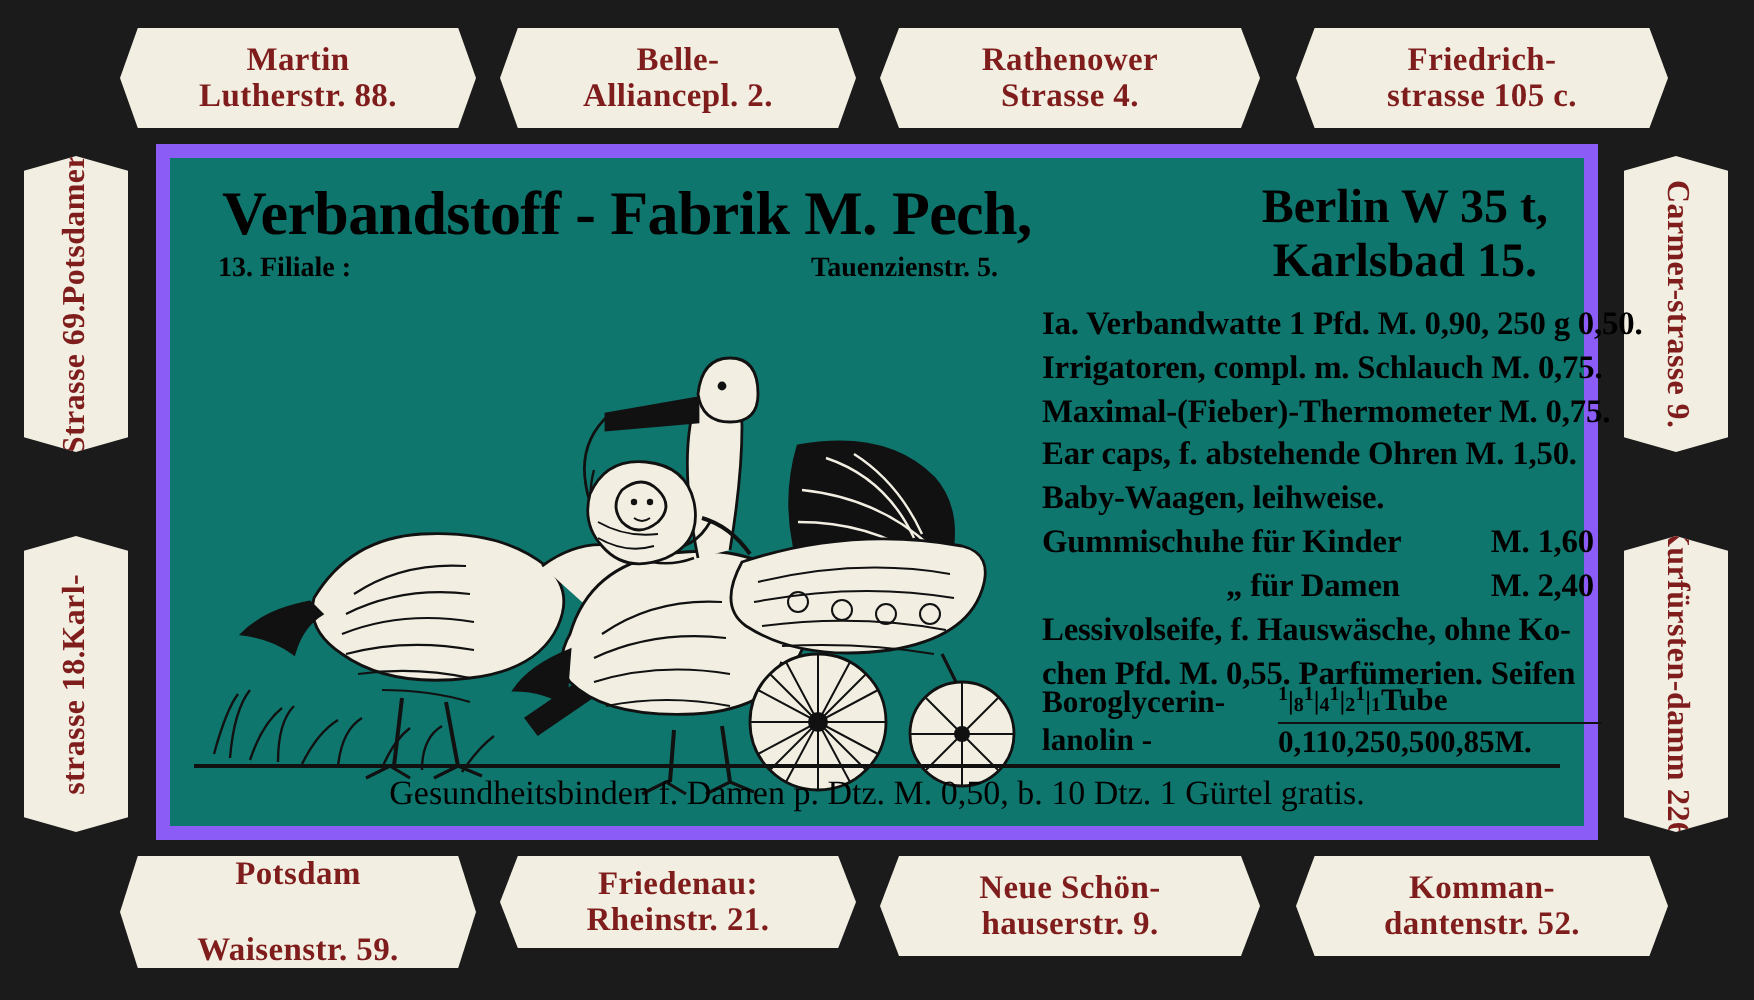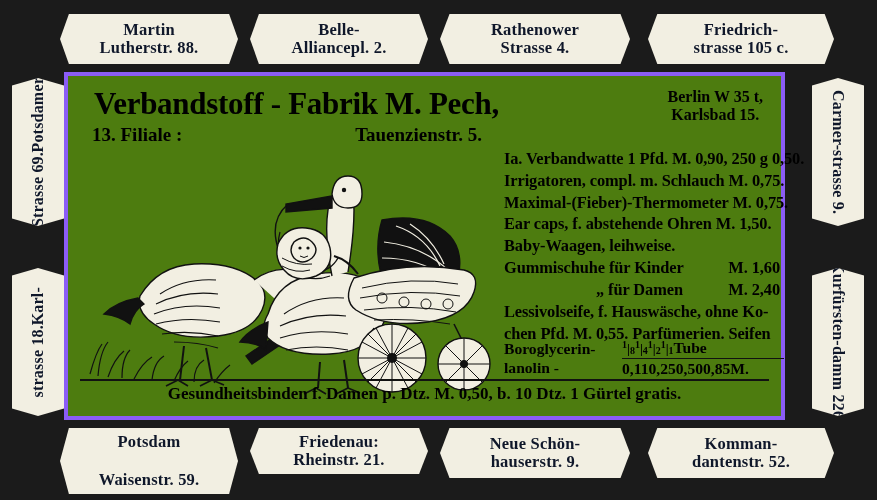--- a/index.html
+++ b/index.html
@@ -14,34 +14,34 @@
     position: relative;
     width: 877px;
     height: 500px;
     background: #1b1b1b;
     overflow: hidden;
   }
 
   
   .frame-inner {
     position: absolute;
-    left: 64px;
+    left: 78px;
     top: 72px;
     width: 721px;
     height: 348px;
-    background: #4d7c0f;
-    border: 4px solid #8b5cf6;
+    background: #0f766e;
+    border: 7px solid #8b5cf6;
     box-sizing: border-box;
   }
 
   
   .plate {
     position: absolute;
     background: #f2efe2;
-    color: #0f172a;
+    color: #7f1d1d;
     text-align: center;
     font-weight: bold;
     line-height: 1.12;
     display: flex;
     flex-direction: column;
     align-items: center;
     justify-content: center;
     box-sizing: border-box;
   }
   .plate-h {
@@ -65,21 +65,21 @@
   .plate-v.left .vtext { transform: rotate(180deg); }
 
   .plate .line { display: block; white-space: nowrap; }
 
   
   #plate-top-1 { left: 60px;  top: 14px;  width: 178px; height: 50px; }
   #plate-top-2 { left: 250px; top: 14px;  width: 178px; height: 50px; }
   #plate-top-3 { left: 440px; top: 14px;  width: 190px; height: 50px; }
   #plate-top-4 { left: 648px; top: 14px;  width: 186px; height: 50px; }
   
-  #plate-bot-1 { left: 60px;  top: 428px; width: 178px; height: 66px; gap: 20px; }
+  #plate-bot-1 { left: 60px;  top: 428px; width: 178px; height: 56px; gap: 20px; }
   #plate-bot-2 { left: 250px; top: 428px; width: 178px; height: 46px; }
   #plate-bot-3 { left: 440px; top: 428px; width: 190px; height: 50px; }
   #plate-bot-4 { left: 648px; top: 428px; width: 186px; height: 50px; }
   
   #plate-left-1  { left: 12px; top: 78px;  width: 52px; height: 148px; }
   #plate-left-2  { left: 12px; top: 268px; width: 52px; height: 148px; }
   
   #plate-right-1 { left: 812px; top: 78px;  width: 52px; height: 148px; }
   #plate-right-2 { left: 812px; top: 268px; width: 52px; height: 148px; }
 
@@ -94,33 +94,33 @@
     justify-content: space-between;
   }
   .headline-main {
     font-size: 31px;
     font-weight: bold;
     letter-spacing: -0.3px;
     white-space: nowrap;
     padding-left: 16px;
   }
   .headline-side {
-    font-size: 16px;
+    font-size: 24px;
     font-weight: bold;
     text-align: center;
     line-height: 1.12;
     padding-right: 8px;
     padding-top: 2px;
   }
   .subline {
     position: absolute;
     left: 10px;
     top: 48px;
     width: 430px;
-    font-size: 19px;
+    font-size: 14px;
     font-weight: bold;
     display: flex;
     justify-content: space-between;
     padding: 0 26px 0 14px;
     box-sizing: border-box;
   }
 
   
   .illus {
     position: absolute;
@@ -185,21 +185,21 @@
     top: 303px;
     border-top: 2px solid #111;
   }
   .footer-line {
     position: absolute;
     left: 0;
     right: 0;
     top: 308px;
     text-align: center;
     font-size: 17px;
-    font-weight: bold;
+    font-weight: normal;
     white-space: nowrap;
   }
 </style>
 </head>
 <body>
 
 <div id="page">
 
   <div class="plate plate-h" id="plate-top-1">
     <span class="line">Martin</span>

